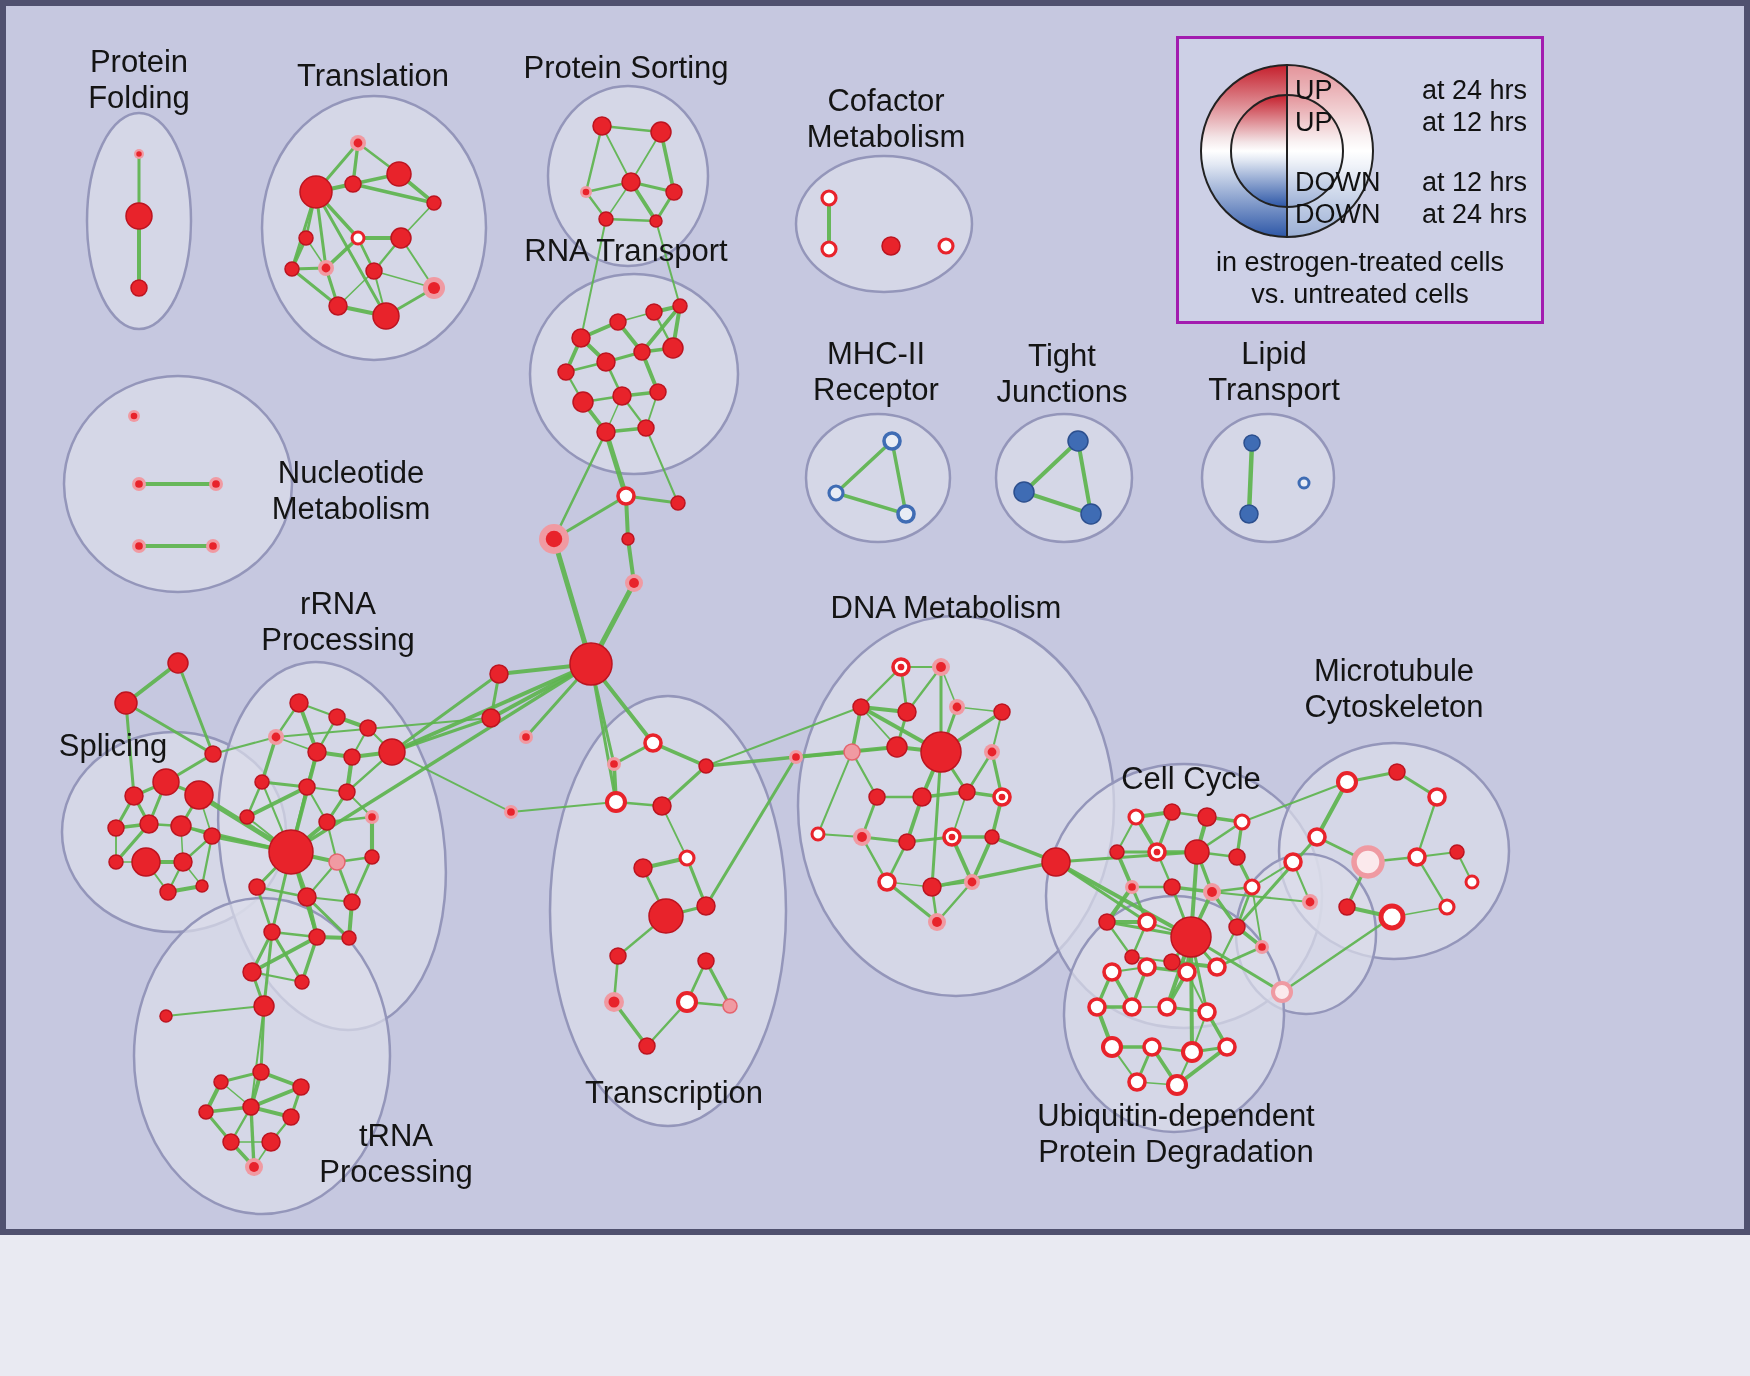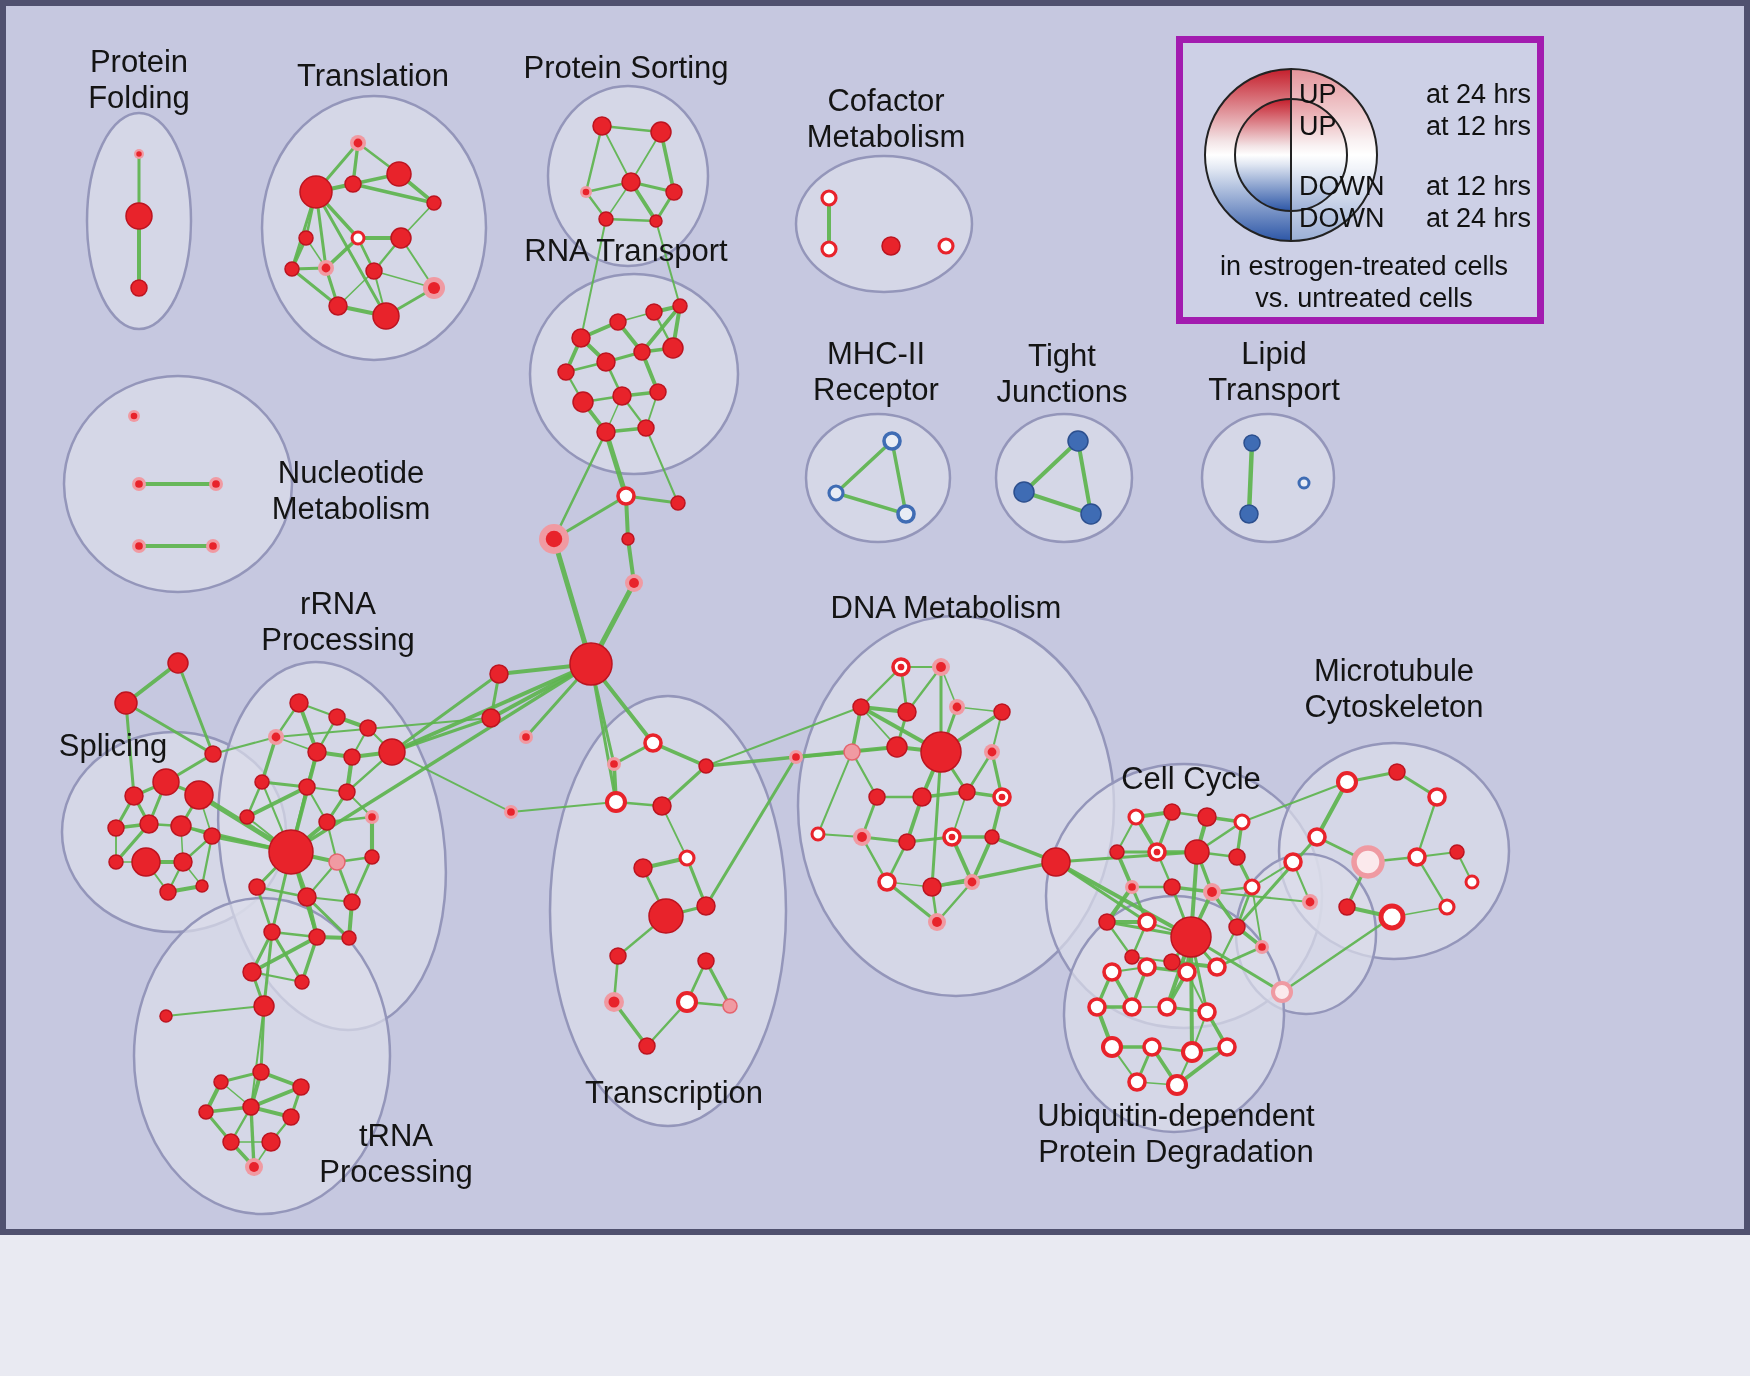--- a/index.html
+++ b/index.html
@@ -11,21 +11,21 @@
     border:6px solid #50516f;
     overflow:hidden;
     font-family:"Liberation Sans",sans-serif;
   }
   #net{position:absolute;left:0;top:0;}
   .clabel{font-family:"Liberation Sans",sans-serif;font-size:31px;fill:#141414;}
   #legend{
     position:absolute;left:1170px;top:30px;width:368px;height:288px;
     box-sizing:border-box;
     background:#cdd0e6;
-    border:7px solid #a21caf;
+    border:3px solid #a21caf;
   }
   .lg{font-family:"Liberation Sans",sans-serif;font-size:27px;fill:#111;}
   .end{text-anchor:end;}
   .mid{text-anchor:middle;}
 </style>
 </head>
 <body>
 
 <div id="figure">
   <svg id="net" width="1750" height="1376" viewBox="0 0 1750 1376">

